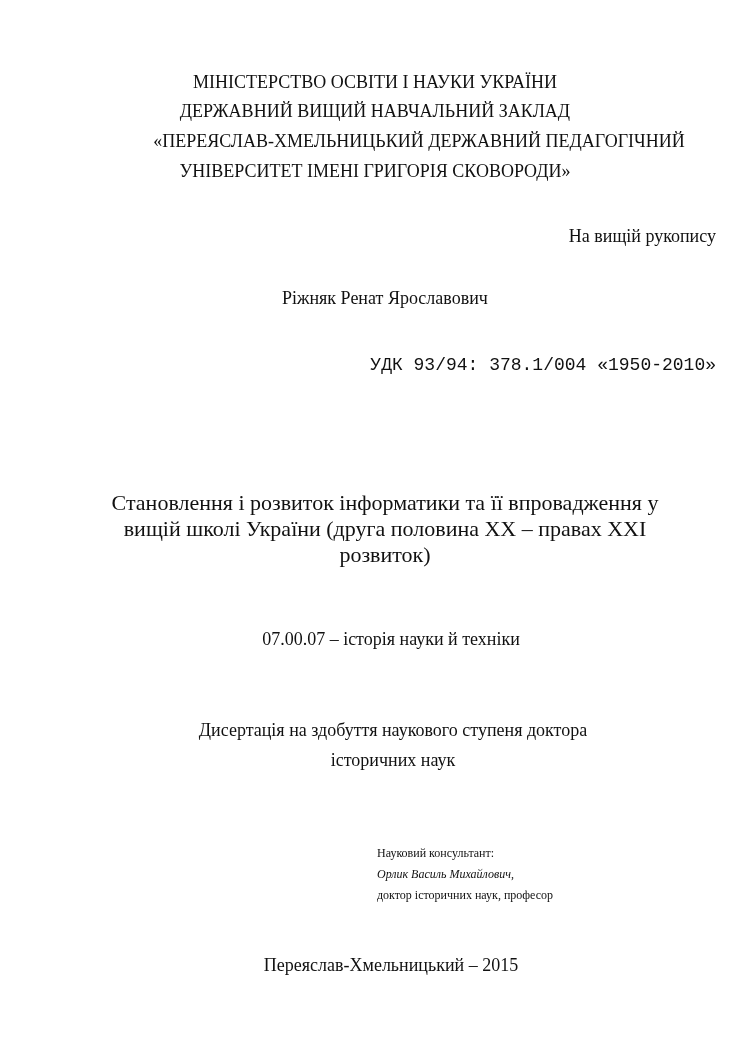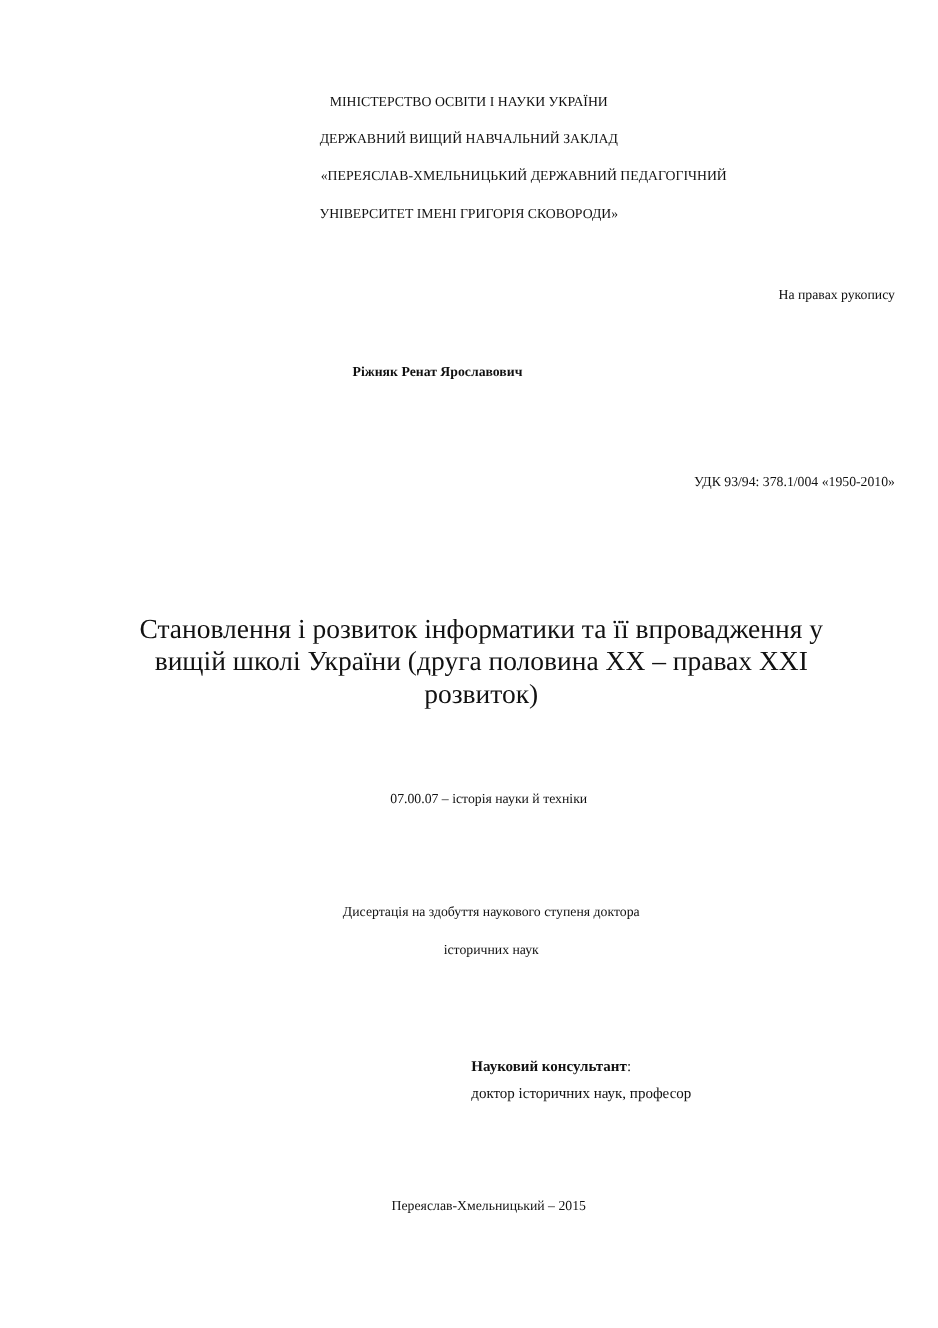--- a/index.html
+++ b/index.html
@@ -11,29 +11,29 @@
       width: 750px;
       height: 1062px;
       position: relative;
       overflow: hidden;
       font-family: "Liberation Serif", "DejaVu Serif", serif;
       color: #111111;
     }
     .line {
       position: absolute;
       white-space: nowrap;
-      font-size: 11px;
+      font-size: 18px;
       line-height: 20px;
     }
     .center {
       left: 0;
       width: 750px;
       text-align: center;
     }
-    .bold { font-weight: bold; }
+    .bold { font-weight: normal; }
     .italic { font-style: italic; }
     .title {
       position: absolute;
       left: 60px;
       width: 650px;
       text-align: center;
       font-weight: normal;
       font-size: 22px;
       line-height: 26px;
     }
@@ -49,35 +49,36 @@
 </head>
 <body>
 
 <div>
 
   <div class="line center" style="top:72px;">МІНІСТЕРСТВО ОСВІТИ І НАУКИ УКРАЇНИ</div>
   <div class="line center" style="top:101px;">ДЕРЖАВНИЙ ВИЩИЙ НАВЧАЛЬНИЙ ЗАКЛАД</div>
   <div class="line center" style="top:131px;padding-left:44px;">«ПЕРЕЯСЛАВ-ХМЕЛЬНИЦЬКИЙ ДЕРЖАВНИЙ ПЕДАГОГІЧНИЙ</div>
   <div class="line center" style="top:161px;">УНІВЕРСИТЕТ ІМЕНІ ГРИГОРІЯ СКОВОРОДИ»</div>
 
-  <div class="line" style="top:226px; right:34px;">На правах рукопису</div>
+  <div class="line" style="top:226px; right:34px;">На вищій рукопису</div>
 
   <div class="line bold" style="top:288px; left:282px;">Ріжняк Ренат Ярославович</div>
 
-  <div class="line" style="top:376px; right:34px;">УДК 93/94: 378.1/004 «1950-2010»</div>
+  <div class="line" style="top:355px; right:34px;font-family:Liberation Mono, monospace;">УДК 93/94: 378.1/004 «1950-2010»</div>
 
   <div class="title" style="top:490px;">Становлення і розвиток інформатики та її впровадження у</div>
   <div class="title" style="top:516px;">вищій школі України (друга половина ХХ – правах ХХІ</div>
   <div class="title" style="top:542px;">розвиток)</div>
 
   <div class="line" style="top:629px; left:0; width:782px; text-align:center;">07.00.07 – історія науки й техніки</div>
 
   <div class="line" style="top:720px; left:0; width:786px; text-align:center;">Дисертація на здобуття наукового ступеня доктора</div>
   <div class="line" style="top:750px; left:0; width:786px; text-align:center;">історичних наук</div>
 
   <div class="consultant">
     <div><span class="bold">Науковий консультант</span><span>:</span></div>
+    <div><span class="italic">Орлик Василь Михайлович</span><span>,</span></div>
     <div>доктор історичних наук, професор</div>
   </div>
 
   <div class="line" style="top:955px; left:0; width:782px; text-align:center;">Переяслав-Хмельницький – 2015</div>
 
 </div>
 
 </body></html>

